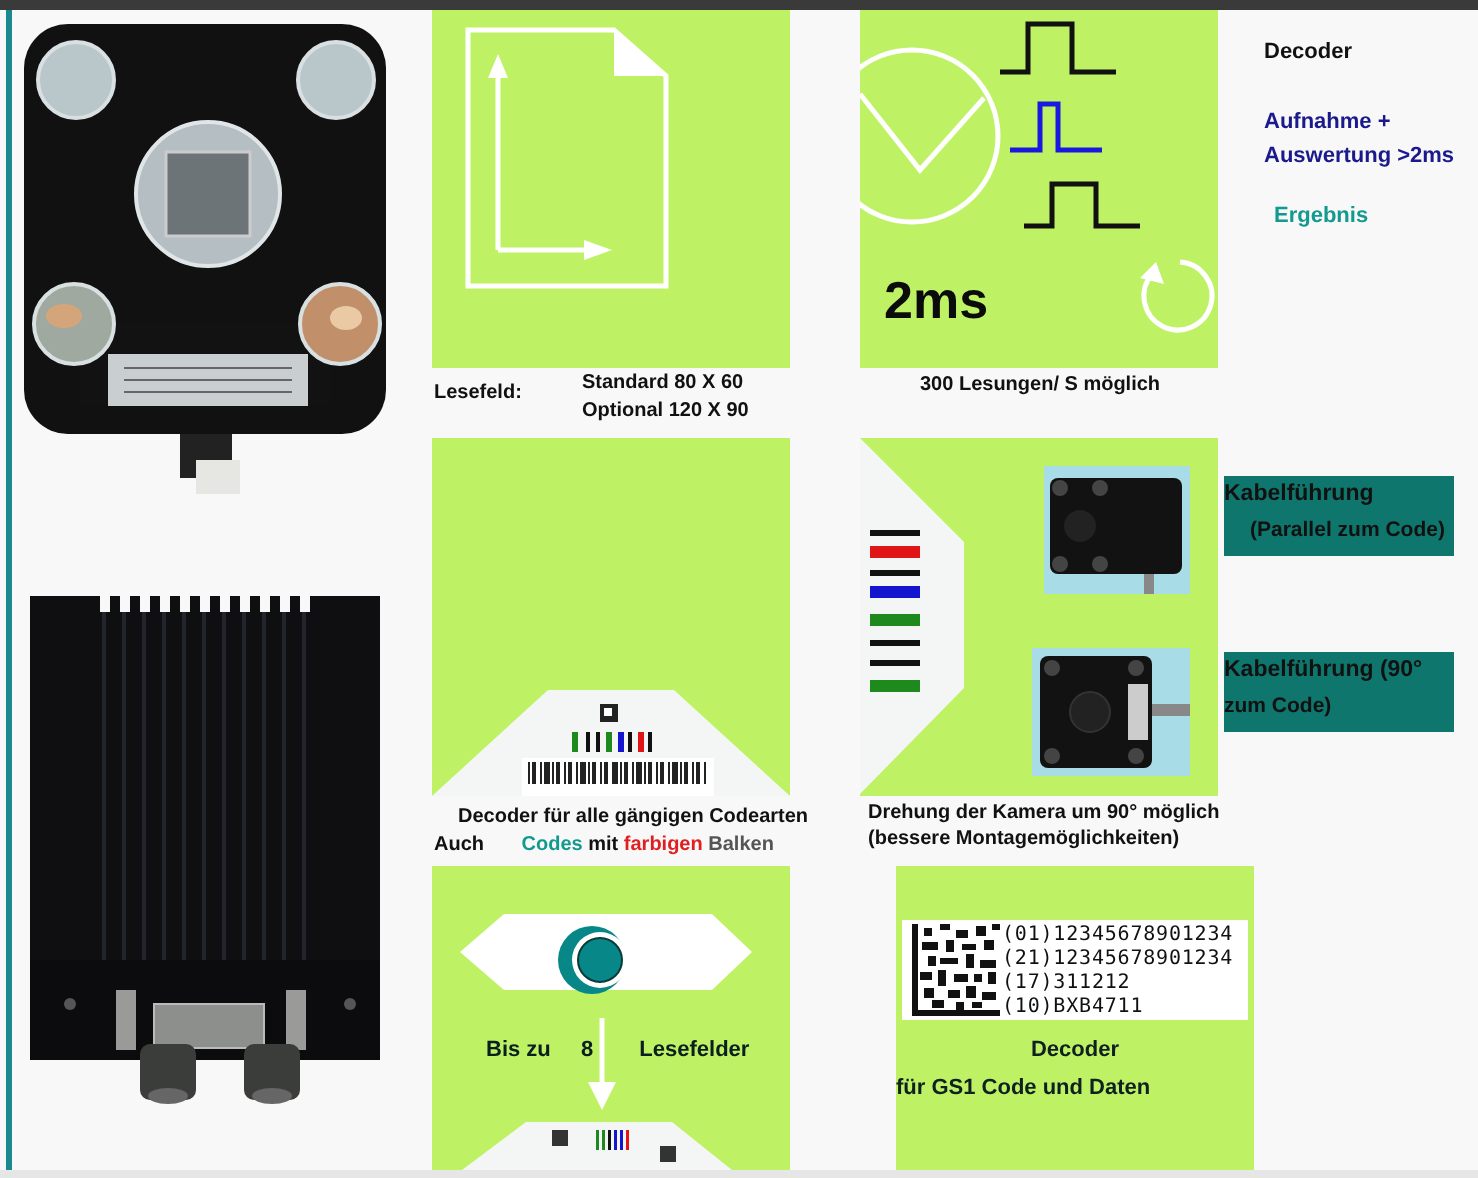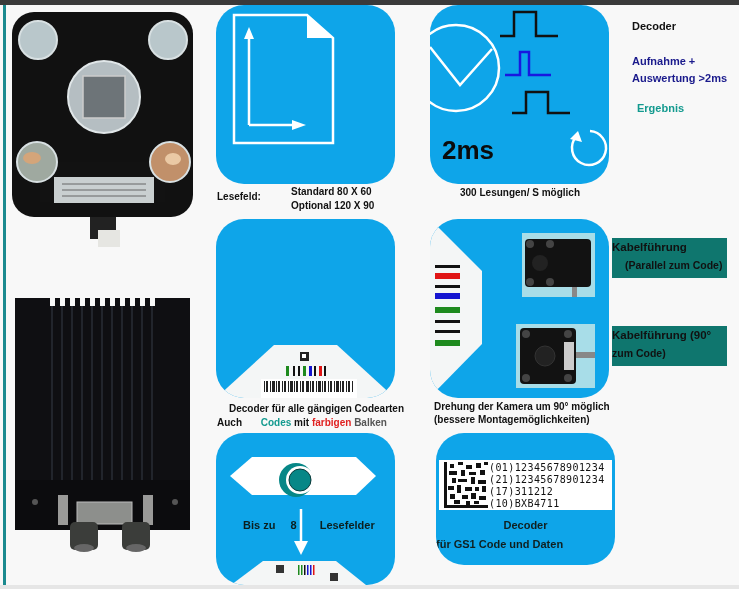--- a/index.html
+++ b/index.html
@@ -6,21 +6,21 @@
   body {
     width:739px; height:589px; position:relative; overflow:hidden;
     background:#f8f8f8;
     font-family:"Liberation Sans", "DejaVu Sans", sans-serif;
   }
   .topbar { position:absolute; left:0; top:0; width:739px; height:5px; background:#3a3a3a; }
   .leftstripe { position:absolute; left:3px; top:5px; width:3px; height:580px; background:#1b8a8f; }
   .bottombar { position:absolute; left:0; top:585px; width:739px; height:4px; background:#e6e6e6; }
 
   .photo { position:absolute; }
-  .tile { position:absolute; background:#0ea5e9; overflow:hidden;border-radius:28px; }
+  .tile { position:absolute; background:#bef264; overflow:hidden; }
   .caption { position:absolute; font-weight:bold; font-size:10px; color:#111; line-height:14px; }
   .white-lbl { position:absolute; background:#0f766e; font-weight:bold; font-size:11.5px; line-height:18px; color:#111; }
   svg { display:block; }
 </style>
 </head>
 <body>
 
 <div class="topbar"></div>
 <div class="leftstripe"></div>
 <div class="bottombar"></div>
@@ -249,21 +249,21 @@
       <rect x="97" y="132" width="1.5" height="10" fill="#e01515"></rect>
     </g>
   </svg>
   <div style="position:absolute;left:27px;top:86px;font-size:11px;font-weight:bold;color:#0b1f1f;white-space:nowrap;">
     <span>Bis zu</span>
     <span style="margin-left:12px;">8</span>
     <span style="margin-left:20px;">Lesefelder</span>
   </div>
 </div>
 
-<div class="tile" style="left:436px;top:433px;width:179px;height:132px;">
+<div class="tile" style="left:448px;top:433px;width:179px;height:152px;">
   <div style="position:absolute;left:3px;top:27px;width:173px;height:50px;background:#fff;">
     <svg width="44" height="46" viewBox="0 0 44 46" style="position:absolute;left:5px;top:2px;">
       <rect width="44" height="46" fill="#fff"></rect>
       <g fill="#111">
         <rect x="0" y="0" width="3" height="46"></rect>
           <rect x="0" y="43" width="44" height="3"></rect>
         <rect x="6" y="2" width="4" height="4"></rect>
           <rect x="14" y="0" width="5" height="3"></rect>
         <rect x="22" y="3" width="6" height="4"></rect>
           <rect x="32" y="1" width="5" height="5"></rect>

